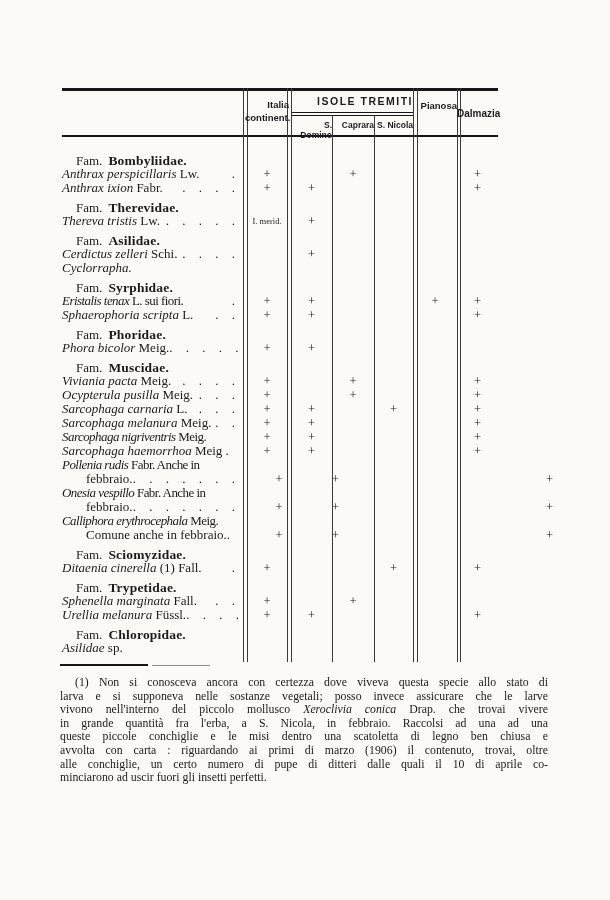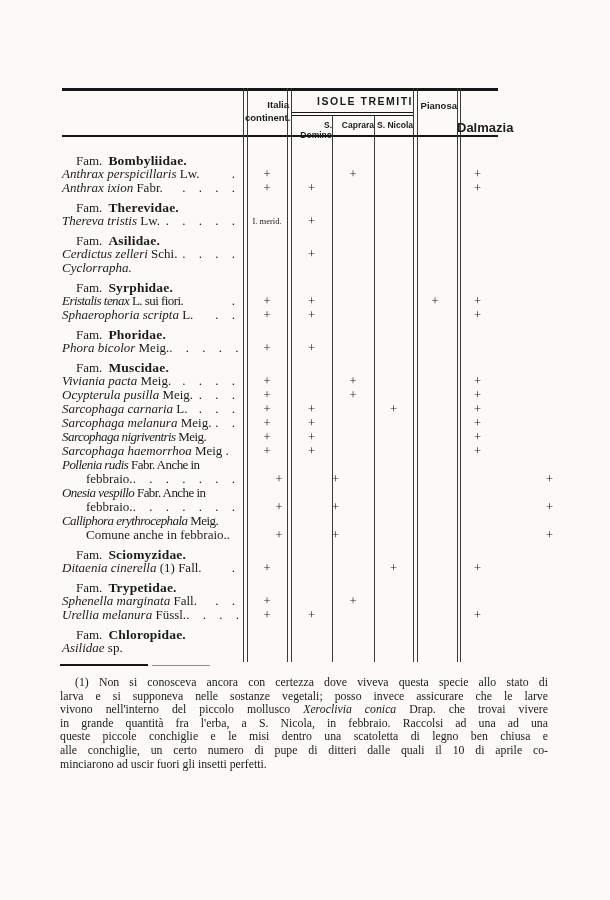--- a/index.html
+++ b/index.html
@@ -21,21 +21,21 @@
 
   
   .hcell{position:absolute;font-family:"Liberation Sans",sans-serif;font-weight:bold;color:#1c1c1c;text-align:right;}
   .h-italia{left:183px;top:10px;width:44px;font-size:9.5px;line-height:13px;}
   .h-group{left:229px;top:7px;width:122px;font-size:10.5px;letter-spacing:1.5px;}
   .h-sub{top:32px;font-size:8.5px;}
   .h-sd{left:229px;width:41px;}
   .h-cp{left:270px;width:42px;}
   .h-sn{left:312px;width:39px;}
   .h-pi{left:351px;top:12px;width:44px;font-size:9.5px;}
-  .h-da{left:395px;top:20px;width:41px;font-size:13px;margin-top:12px;}
+  .h-da{left:395px;top:20px;width:41px;font-size:10px;}
 
   
   .tbody{position:absolute;left:0;top:60px;width:436px;}
   .row{display:flex;width:436px;}
   .row.fam{padding-top:5px;height:14px;}
   .fam-pre{font-size:13px;margin-left:14px;margin-right:6px;}
   .fam-name{font-weight:bold;font-size:13.5px;letter-spacing:.2px;}
   .row.sp{height:14px;align-items:flex-end;}
   .row.sp.two{height:28px;gap:12px;}
   .nm{width:181px;flex:none;font-size:13px;line-height:14px;white-space:nowrap;}
@@ -568,17 +568,18 @@
   </div>
 
   <div class="fsep"></div>
   <div class="fsep2"></div>
   <div class="fnote" id="footnote">
       <div class="fl first">(1) Non si conosceva ancora con certezza dove viveva questa specie allo stato di</div>
       <div class="fl">larva e si supponeva nelle sostanze vegetali; posso invece assicurare che le larve</div>
       <div class="fl"><span class="">vivono nell'interno del piccolo mollusco </span><span class="fit">Xeroclivia conica</span><span class=""> Drap. che trovai vivere</span></div>
       <div class="fl">in grande quantità fra l'erba, a S. Nicola, in febbraio. Raccolsi ad una ad una</div>
       <div class="fl">queste piccole conchiglie e le misi dentro una scatoletta di legno ben chiusa e</div>
+      <div class="fl">avvolta con carta : riguardando ai primi di marzo (1906) il contenuto, trovai, oltre</div>
       <div class="fl">alle conchiglie, un certo numero di pupe di ditteri dalle quali il 10 di aprile co-</div>
       <div class="fl last">minciarono ad uscir fuori gli insetti perfetti.</div>
     </div>
 
 </div>
 
 </body></html>

